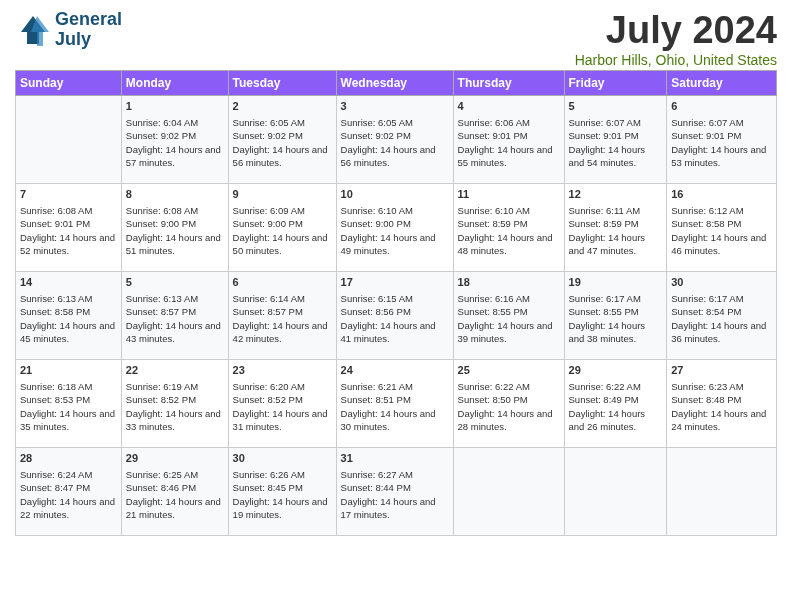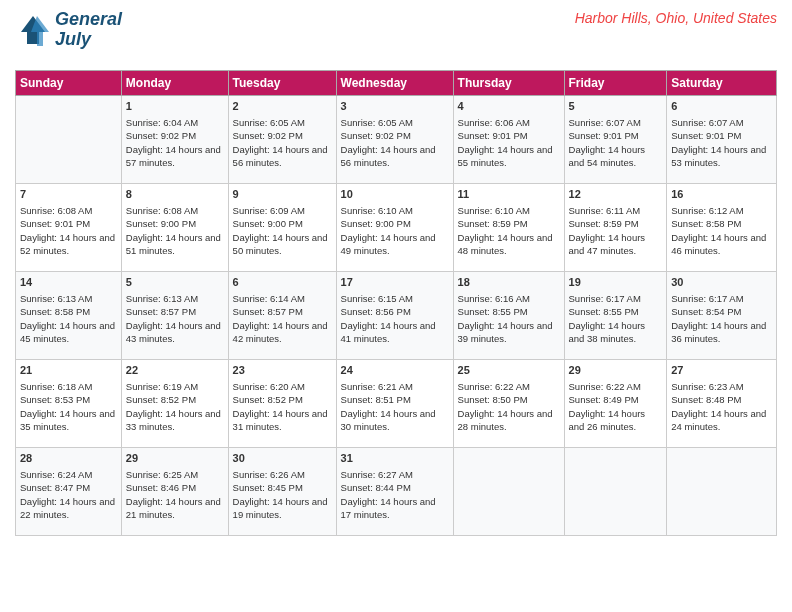--- a/index.html
+++ b/index.html
@@ -11,22 +11,21 @@
       overflow: hidden;
     }
     .container {
       width: 792px;
       padding: 10px 15px;
     }
     .header-area {
       display: flex;
       justify-content: space-between;
       align-items: flex-start;
-      margin-bottom: 20px;
-      font-style: italic;
+      margin-bottom: 2px;
     }
     .logo {
       display: flex;
       align-items: center;
     }
     .logo-text {
       font-size: 18px;
       font-weight: bold;
       color: #1a5276;
       line-height: 1.1;
@@ -40,29 +39,29 @@
       text-align: right;
     }
     .month-title {
       font-size: 38px;
       font-weight: bold;
       color: #333;
       line-height: 1.1;
     }
     .location {
       font-size: 14px;
-      color: #ef4444;
+      color: #4d7c0f;
     }
     table {
       width: 100%;
       border-collapse: collapse;
       font-size: 10px;
     }
     thead tr th {
-      background-color: #be185d;
+      background-color: #8b5cf6;
       color: #fff;
       padding: 5px 4px;
       text-align: left;
       font-size: 12px;
       font-weight: bold;
       border: 1px solid #aaa;
     }
     tbody tr td {
       border: 1px solid #ccc;
       vertical-align: top;
@@ -98,20 +97,21 @@
         <rect width="36" height="36" fill="white"></rect>
         <polygon points="18,4 30,20 24,20 24,32 12,32 12,20 6,20" fill="#1a5276"></polygon>
         <polygon points="22,4 34,20 28,20 28,34 22,34 22,20 16,20" fill="#2e86c1" opacity="0.7"></polygon>
       </svg>
       <div class="logo-text">
         <div>General</div>
         <div>July</div>
       </div>
     </div>
     <div class="title-area">
+      <div class="month-title">July 2024</div>
       <div class="location">Harbor Hills, Ohio, United States</div>
     </div>
   </div>
 
   <table>
     <thead>
       <tr>
         <th>Sunday</th>
         <th>Monday</th>
         <th>Tuesday</th>

